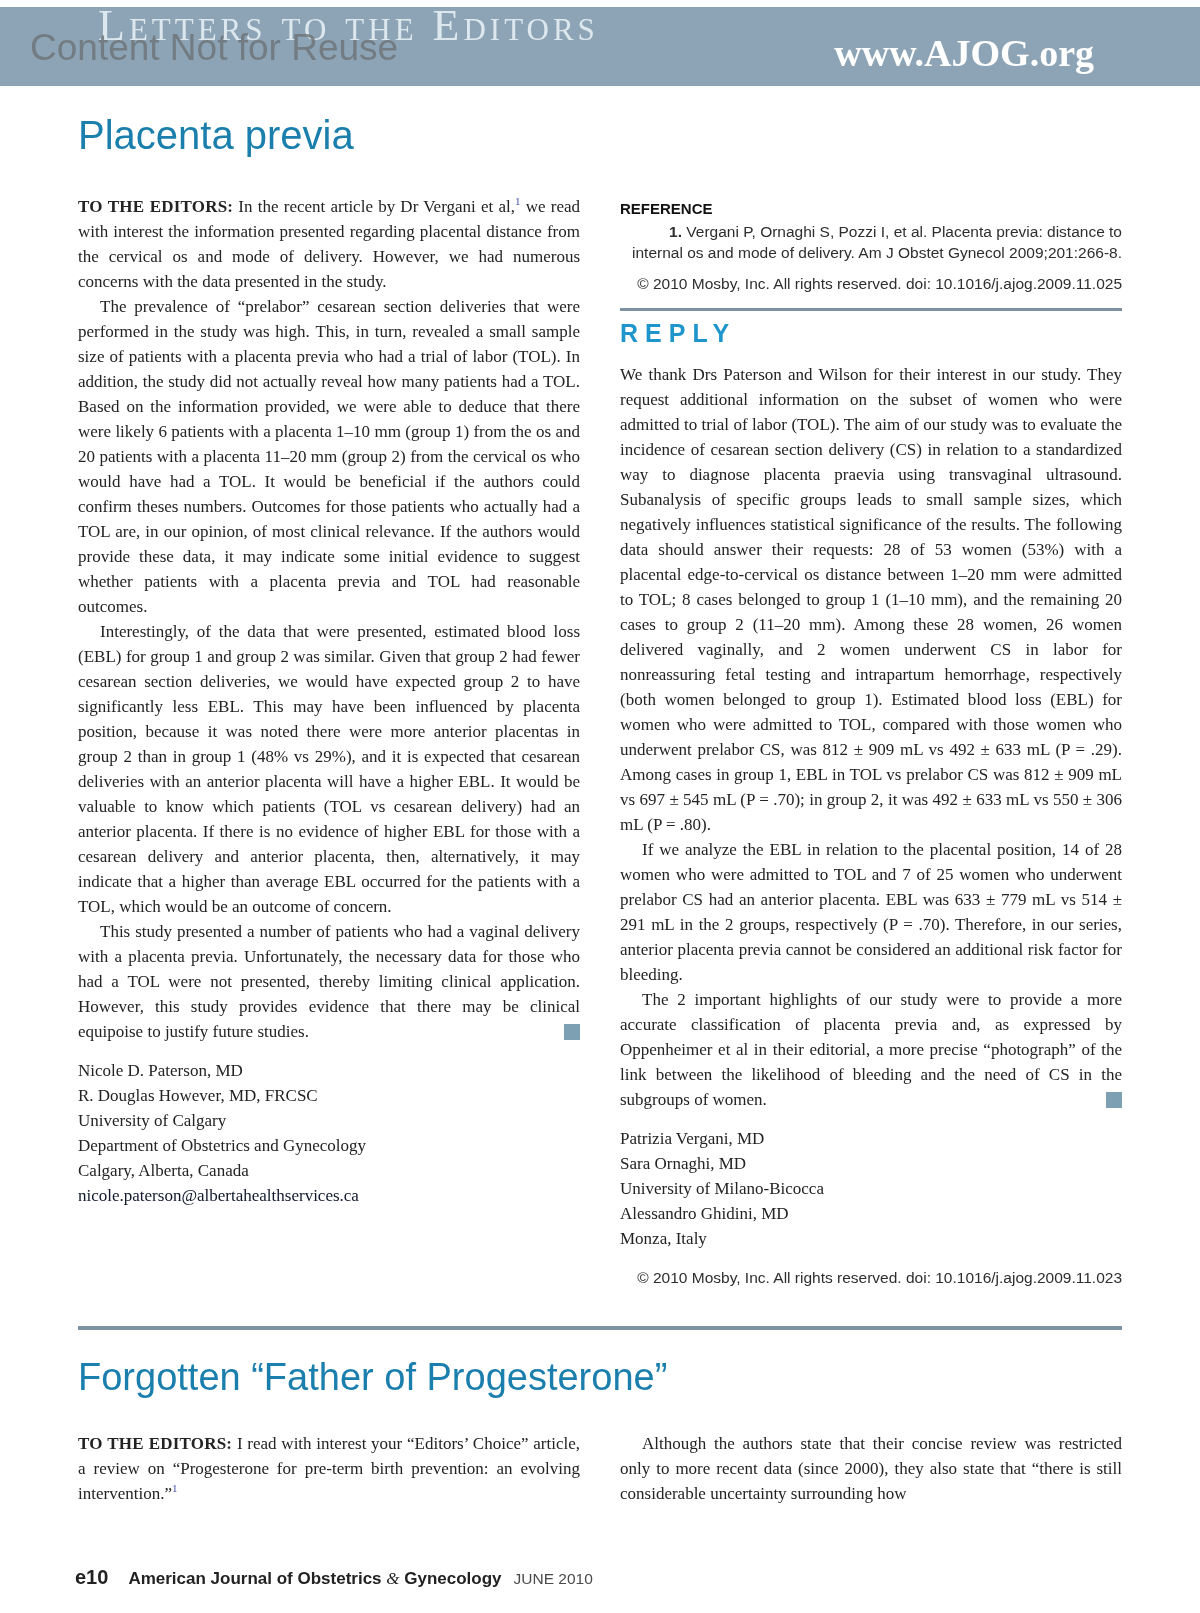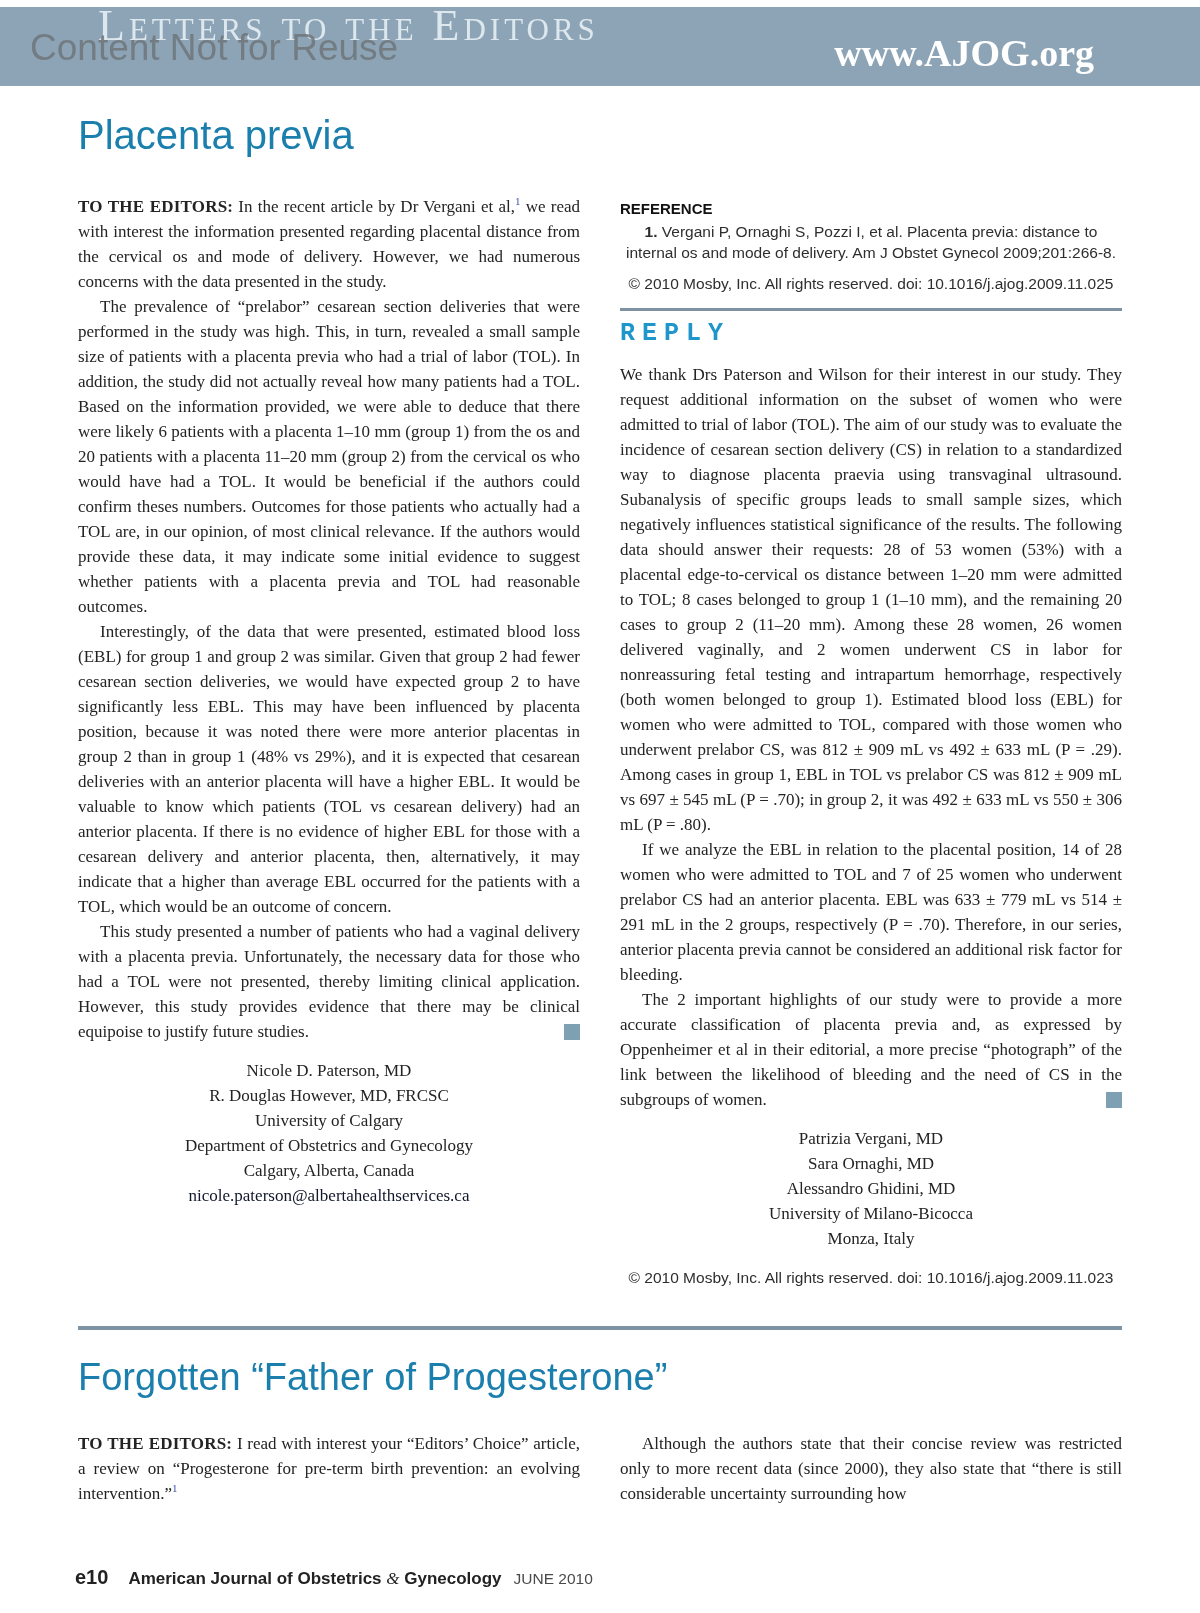--- a/index.html
+++ b/index.html
@@ -85,49 +85,49 @@
     text-decoration: none;
   }
   .endmark {
     float: right;
     width: 16px;
     height: 16px;
     margin-top: 5px;
     background: #7da0b2;
   }
 
-  .signature { margin-top: 14px; font-size: 17px; line-height: 25px; text-align: center; }
+  .signature { margin-top: 14px; font-size: 17px; line-height: 25px; }
   .signature div { white-space: nowrap; }
   a.email { color: #0f172a; text-decoration: none; display: inline-block; }
 
   
   .ref-heading {
     font-family: "Liberation Sans", sans-serif;
     font-weight: bold;
     font-size: 15px;
     color: #111;
     margin: 6px 0 4px 0;
   }
   .ref-text, .ref-copy {
     margin: 0 0 10px 0;
     font-family: "Liberation Sans", sans-serif;
     font-size: 15.5px;
     line-height: 21px;
     color: #2e2e2e;
-    text-align: center;
+    text-align: right;
   }
   .ref-text b { font-weight: bold; }
   .rule {
     border: 0;
     border-top: 3px solid #7e93a1;
     margin: 14px 0 8px 0;
   }
   .reply-heading {
     margin: 6px 0 14px 0;
-    font-family: Liberation Mono, monospace;
+    font-family: Liberation Sans, sans-serif;
     font-weight: bold;
     font-size: 25px;
     letter-spacing: 7px;
     color: #1e96cc;
   }
   .reply-copy { margin-top: 16px; margin-bottom: 0; }
 
   .big-rule {
     border: 0;
     border-top: 4px solid #7e93a1;
@@ -196,22 +196,22 @@
 
         <h2 class="reply-heading">REPLY</h2>
 
         <p class="body-p">We thank Drs Paterson and Wilson for their interest in our study. They request additional information on the subset of women who were admitted to trial of labor (TOL). The aim of our study was to evaluate the incidence of cesarean section delivery (CS) in relation to a standardized way to diagnose placenta praevia using transvaginal ultrasound. Subanalysis of specific groups leads to small sample sizes, which negatively influences statistical significance of the results. The following data should answer their requests: 28 of 53 women (53%) with a placental edge-to-cervical os distance between 1–20 mm were admitted to TOL; 8 cases belonged to group 1 (1–10 mm), and the remaining 20 cases to group 2 (11–20 mm). Among these 28 women, 26 women delivered vaginally, and 2 women underwent CS in labor for nonreassuring fetal testing and intrapartum hemorrhage, respectively (both women belonged to group 1). Estimated blood loss (EBL) for women who were admitted to TOL, compared with those women who underwent prelabor CS, was 812 ± 909 mL vs 492 ± 633 mL (P = .29). Among cases in group 1, EBL in TOL vs prelabor CS was 812 ± 909 mL vs 697 ± 545 mL (P = .70); in group 2, it was 492 ± 633 mL vs 550 ± 306 mL (P = .80).</p>
         <p class="body-p indent">If we analyze the EBL in relation to the placental position, 14 of 28 women who were admitted to TOL and 7 of 25 women who underwent prelabor CS had an anterior placenta. EBL was 633 ± 779 mL vs 514 ± 291 mL in the 2 groups, respectively (P = .70). Therefore, in our series, anterior placenta previa cannot be considered an additional risk factor for bleeding.</p>
         <p class="body-p indent"><span>The 2 important highlights of our study were to provide a more accurate classification of placenta previa and, as expressed by Oppenheimer et al in their editorial, a more precise “photograph” of the link between the likelihood of bleeding and the need of CS in the subgroups of women.</span><span class="endmark"></span></p>
 
         <div class="signature">
           <div>Patrizia Vergani, MD</div>
           <div>Sara Ornaghi, MD</div>
+          <div>University of Milano-Bicocca</div>
           <div>Alessandro Ghidini, MD</div>
-          <div>University of Milano-Bicocca</div>
           <div>Monza, Italy</div>
         </div>
 
         <p class="ref-copy reply-copy">© 2010 Mosby, Inc. All rights reserved. doi: 10.1016/j.ajog.2009.11.023</p>
       </div>
     </div>
 
     <div class="big-rule"></div>
 
     <h1 class="article-title second">Forgotten “Father of Progesterone”</h1>

